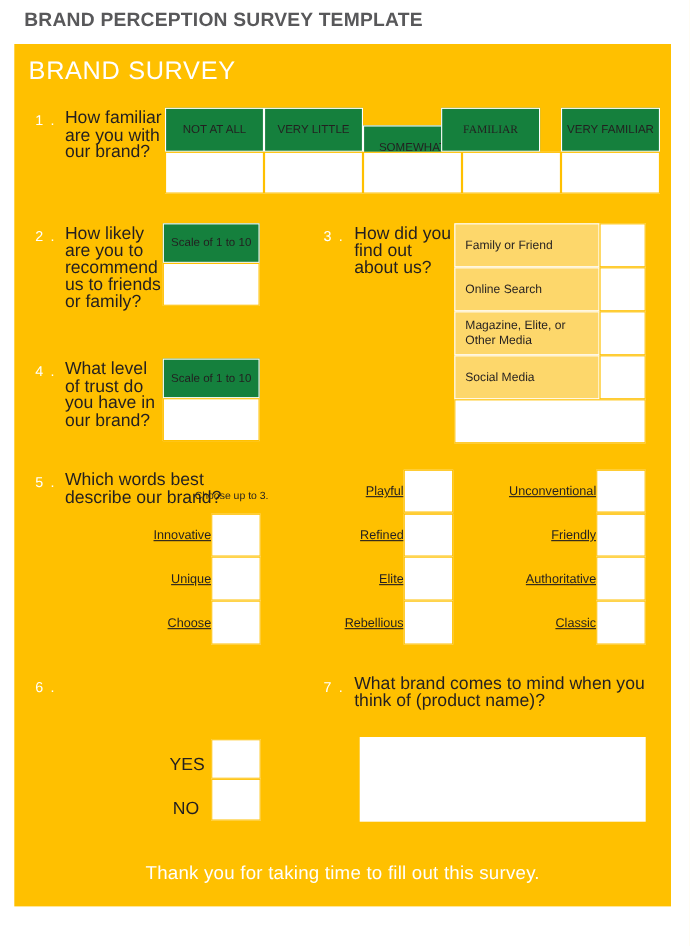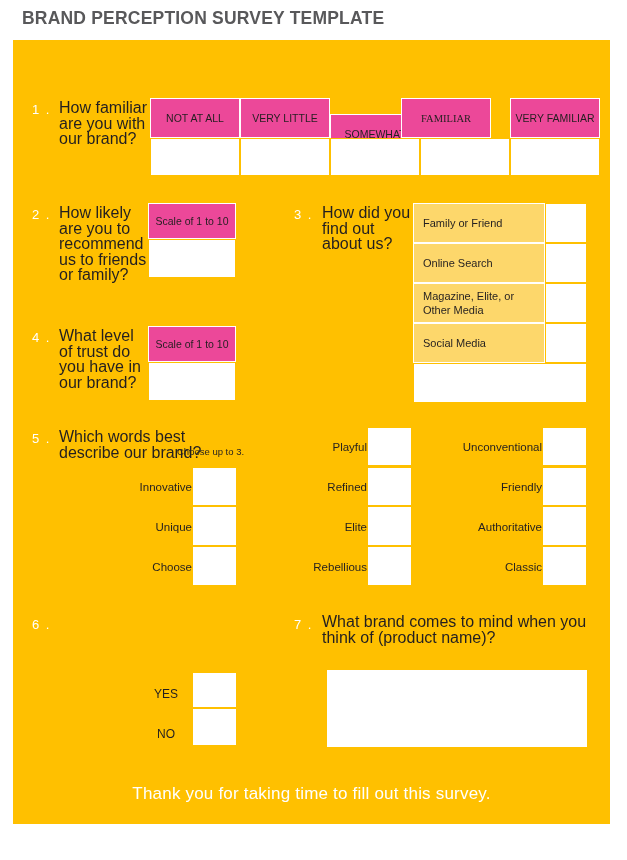--- a/index.html
+++ b/index.html
@@ -66,21 +66,21 @@
     font-size: 16px;
     line-height: 15.5px;
   }
   .qsub {
     position: absolute;
     color: #231f20;
     font-size: 9.5px;
   }
   .hdr-cell {
     position: absolute;
-    background: #ec4899;
+    background: #15803d;
     color: #231f20;
     font-size: 10.5px;
     line-height: 13px;
     display: flex;
     align-items: center;
     justify-content: center;
     text-align: center;
     box-sizing: border-box;
     border: 1px solid #ffffff;
   }
@@ -101,31 +101,32 @@
     box-sizing: border-box;
     border: 1px solid #ffffff;
     padding-left: 9px;
   }
   .word-label {
     position: absolute;
     color: #231f20;
     font-size: 11.5px;
     text-align: right;
     line-height: 14px;
+    text-decoration: underline;
   }
   .word-box {
     position: absolute;
     background: #ffffff;
     box-sizing: border-box;
     border: 1px solid #FFC000;
   }
   .yn-label {
     position: absolute;
     color: #231f20;
-    font-size: 12px;
+    font-size: 16px;
   }
   .bigbox {
     position: absolute;
     background: #ffffff;
     box-sizing: border-box;
   }
   .footer-text {
     position: absolute;
     left: 0;
     right: 0;
@@ -138,20 +139,21 @@
 </style>
 </head>
 <body>
 
 <div class="page">
 
   <div class="doc-title">BRAND PERCEPTION SURVEY TEMPLATE</div>
 
   <div class="panel">
 
+    <div class="survey-heading">BRAND SURVEY</div>
 
     <div class="qnum" style="left:19px; top:62px;">1 .</div>
     <div class="qtext" style="left:46px; top:60px; width:90px;">How familiar are you with our brand?</div>
 
     <div class="hdr-cell" style="left:137px; top:58px; width:90px; height:40px;">NOT AT ALL</div>
     <div class="hdr-cell" style="left:227px; top:58px; width:90px; height:40px;">VERY LITTLE</div>
     <div class="hdr-cell" style="left:317px; top:74px; width:90px; height:40px;">SOMEWHAT</div>
     <div class="hdr-cell" style="left:388px; top:58px; width:90px; height:40px;font-family:Liberation Serif, serif;">FAMILIAR</div>
     <div class="hdr-cell" style="left:497px; top:58px; width:90px; height:40px;">VERY FAMILIAR</div>
 

